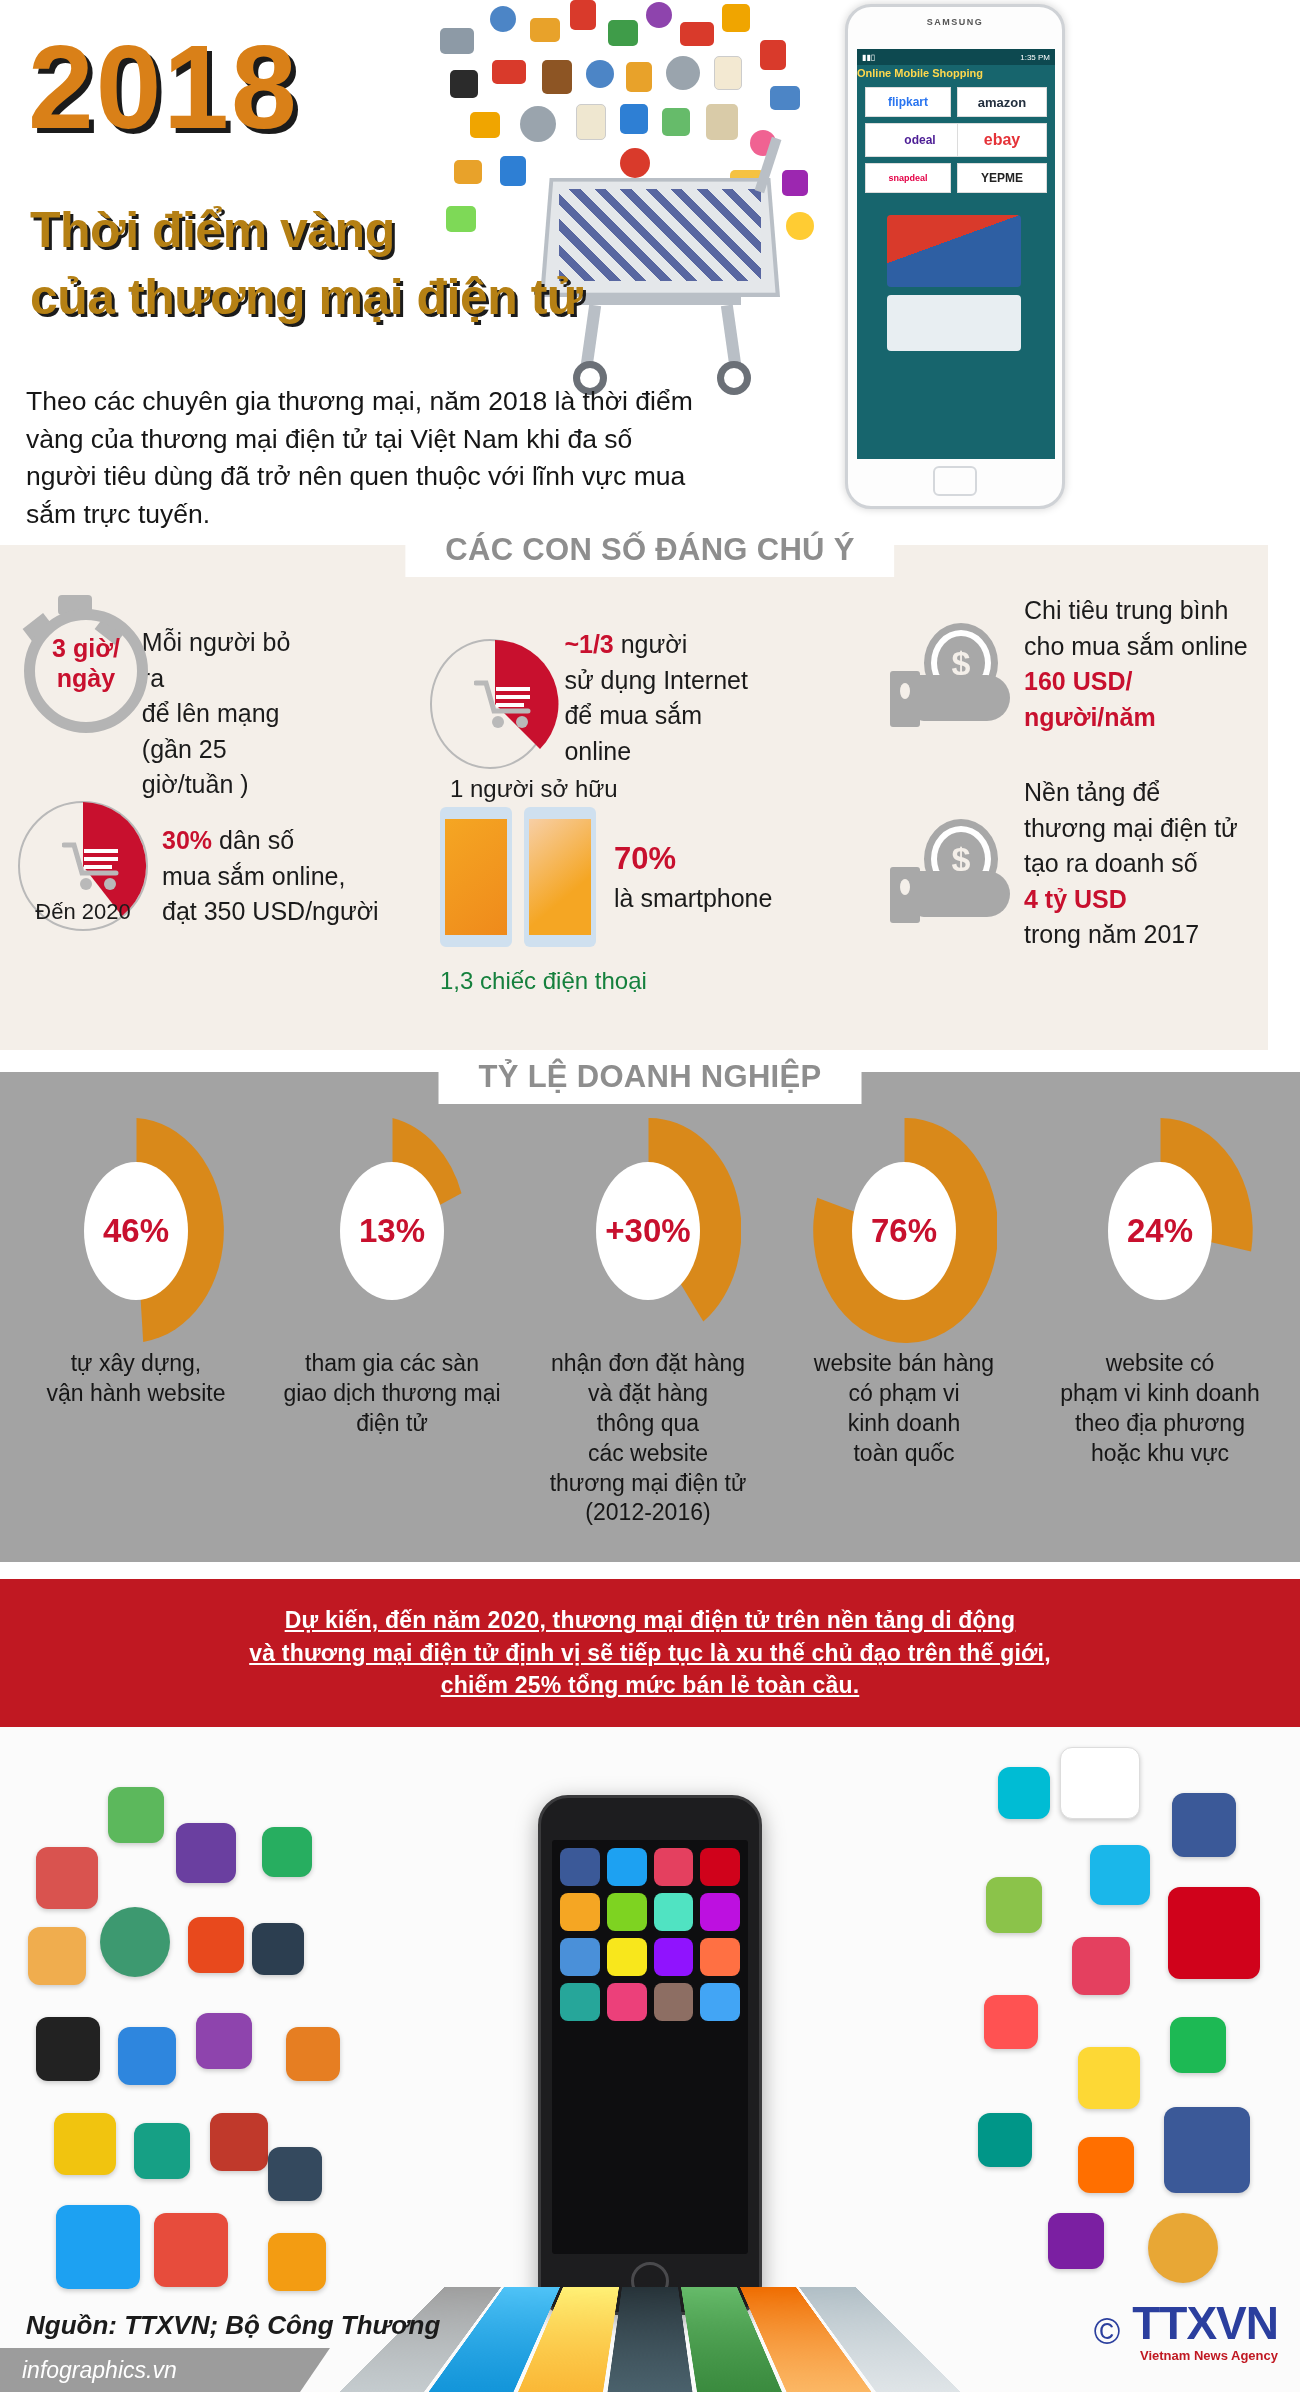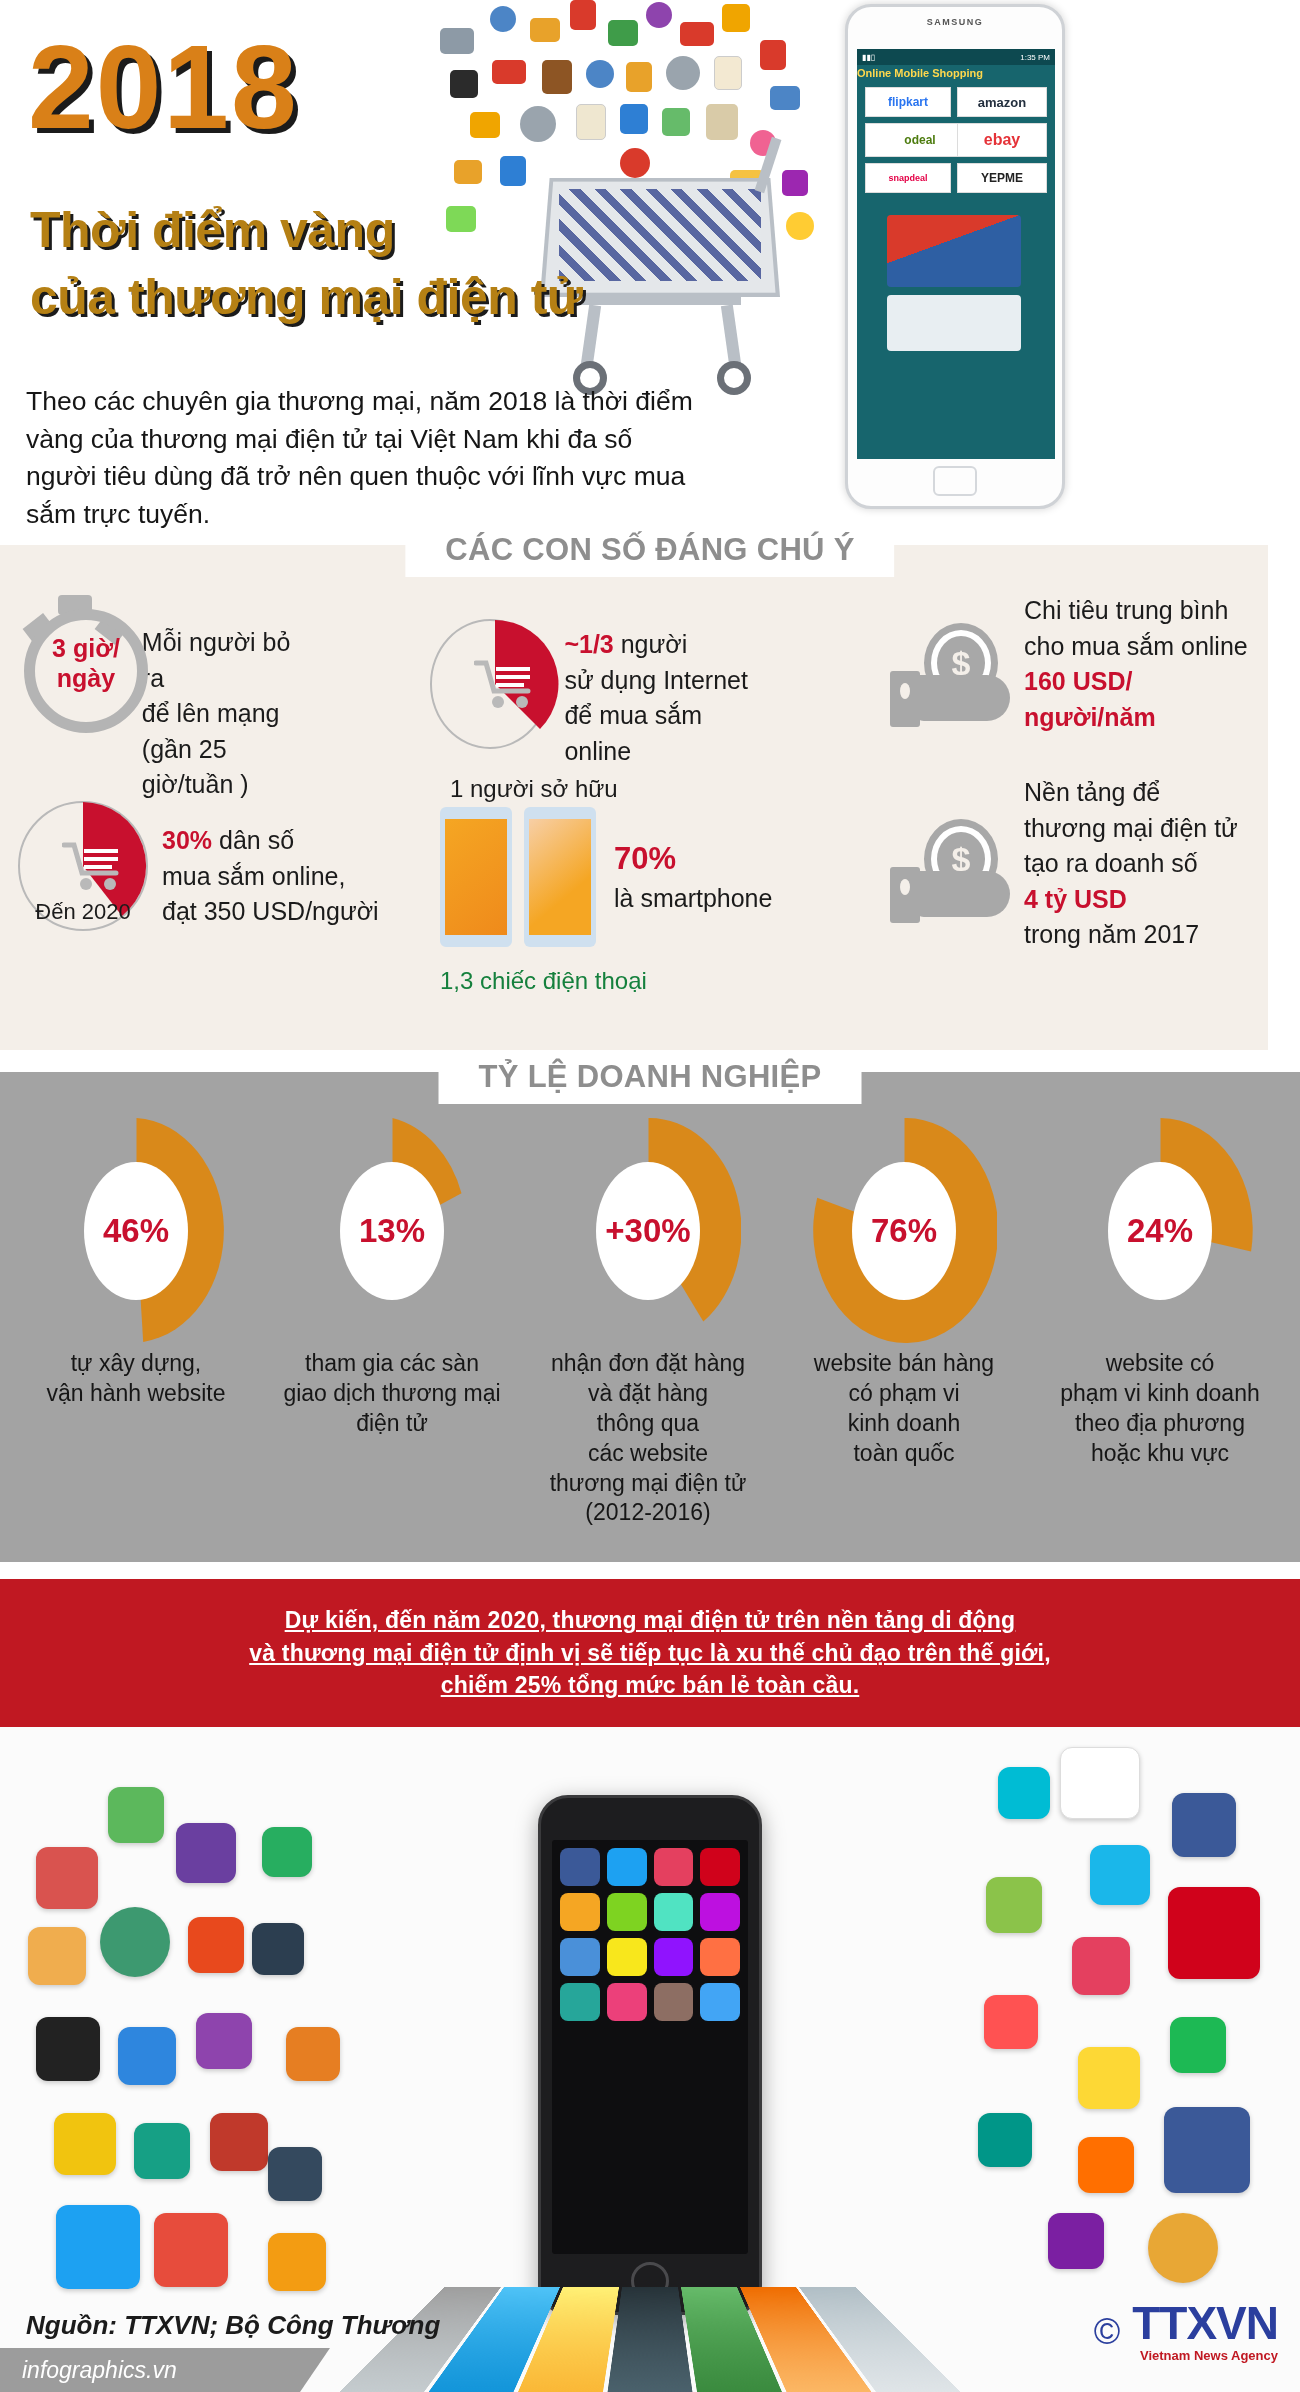--- a/index.html
+++ b/index.html
@@ -345,21 +345,21 @@
       <div class="phone-body">
         <div class="phone-brand">SAMSUNG</div>
         <div class="phone-screen">
           <div class="phone-statusbar">
             <span>▮▮▯</span>
             <span>1:35 PM</span>
           </div>
           <div class="phone-title">Online Mobile Shopping</div>
           <div class="pbrand" style="left:8px;top:38px;width:86px;height:30px;font-size:12px;color:#2874f0;">flipkart</div>
           <div class="pbrand" style="left:100px;top:38px;width:90px;height:30px;font-size:13px;color:#232f3e;">amazon</div>
-          <div class="pbrand" style="left:8px;top:74px;width:110px;height:34px;font-size:12px;color:#4d7c0f;">odeal</div>
+          <div class="pbrand" style="left:8px;top:74px;width:110px;height:34px;font-size:12px;color:#4c1d95;">odeal</div>
           <div class="pbrand" style="left:100px;top:74px;width:90px;height:34px;font-size:16px;color:#e53238;">ebay</div>
           <div class="pbrand" style="left:100px;top:114px;width:90px;height:30px;font-size:12px;color:#222;">YEPME</div>
           <div class="pbrand" style="left:8px;top:114px;width:86px;height:30px;font-size:9px;color:#e40046;">snapdeal</div>
           <div style="position:absolute;left:30px;top:166px;width:134px;height:72px;background:linear-gradient(160deg,#d93a2b 40%,#2e5fa3 40%);border-radius:4px;"></div>
           <div style="position:absolute;left:30px;top:246px;width:134px;height:56px;background:#e8eef2;border-radius:4px;"></div>
         </div>
         <div class="phone-home"></div>
       </div>
     </div>
 
@@ -390,21 +390,21 @@
           </div>
           <div class="num-text" style="padding-top:30px;">
             <span>Mỗi người bỏ ra</span><br>
             <span>để lên mạng</span><br>
             <span>(gần 25 giờ/tuần )</span>
           </div>
         </div>
       </div>
 
       <div class="num-cell" style="left:430px;top:20px;width:330px;">
-        <div style="display:flex;align-items:center;gap:14px;">
+        <div style="display:flex;align-items:flex-end;gap:14px;">
           <div class="pie">
             <div class="pie-outline"></div>
             <svg class="pie-wedge" width="130" height="130" viewBox="0 0 130 130">
               <path d="M65,65 L65,1 A64,64 0 0 1 110,110 Z" fill="#c8102e"></path>
             </svg>
             <svg class="pie-cart" width="64" height="52" viewBox="0 0 64 52">
               <path d="M2,6 L12,6 L20,34 L54,34" stroke="#b9b9b9" stroke-width="5" fill="none" stroke-linecap="round"></path>
               <rect x="22" y="10" width="34" height="4" fill="#fff"></rect>
               <rect x="22" y="18" width="34" height="4" fill="#fff"></rect>
               <rect x="22" y="26" width="28" height="4" fill="#fff"></rect>

